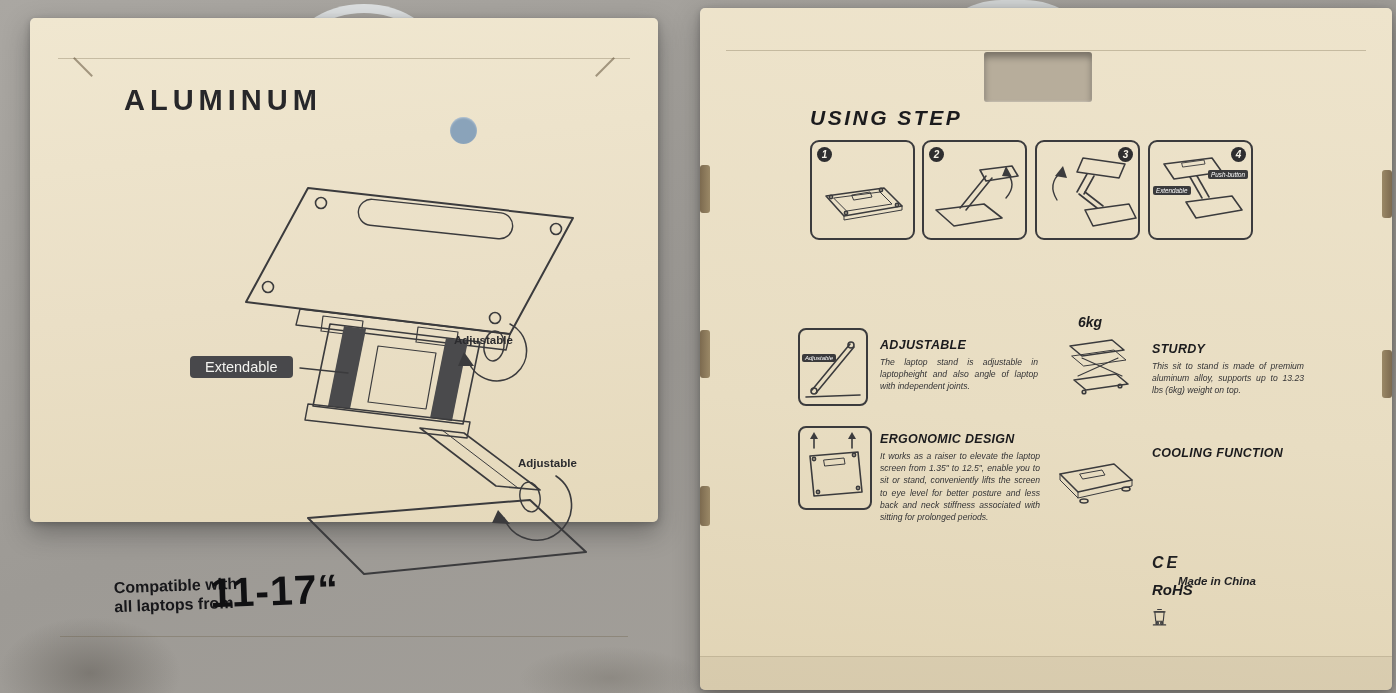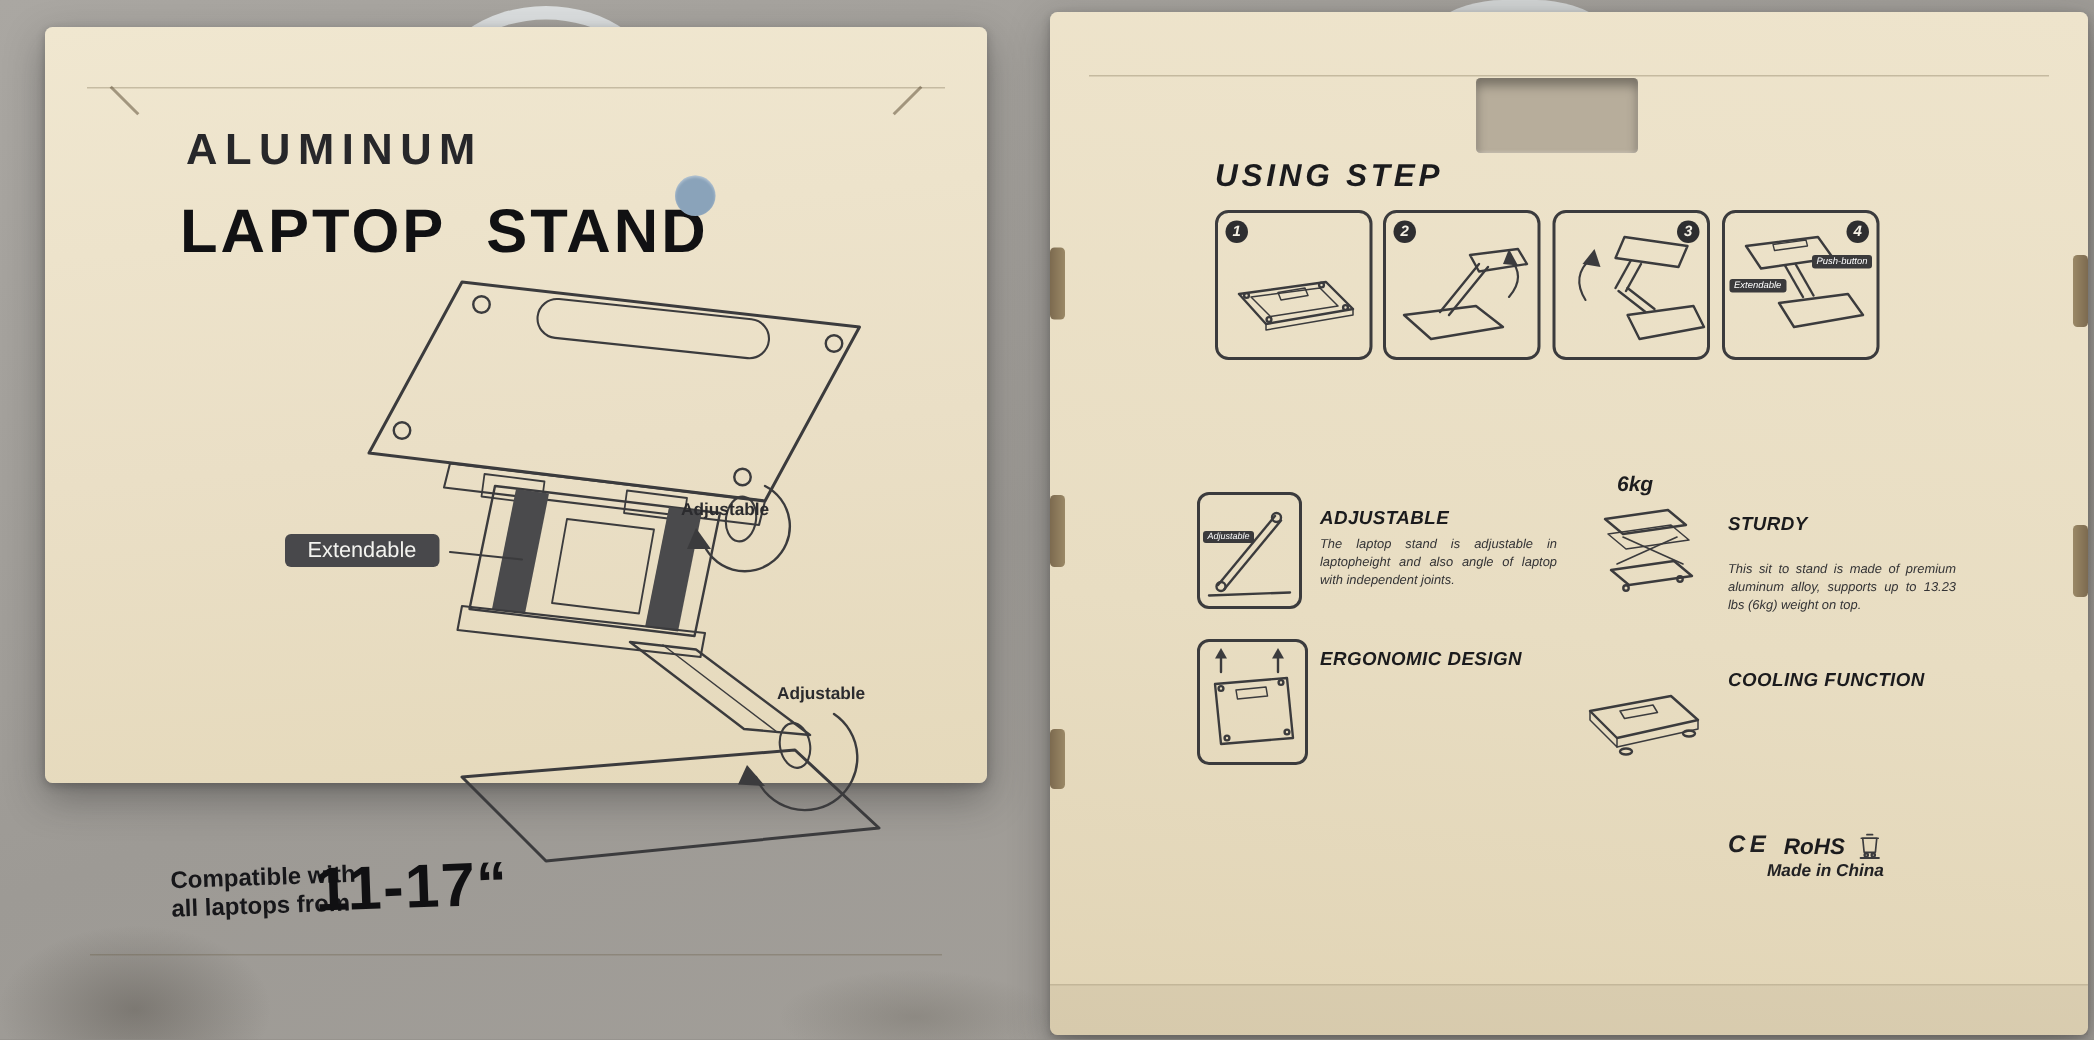--- a/index.html
+++ b/index.html
@@ -73,25 +73,25 @@
   .f1-box { left:98px; top:320px; width:70px; height:78px; }
   .f1-mini { left:2px; top:24px; font-size:6px; }
   .f3-box { left:98px; top:418px; width:74px; height:84px; }
   .f2-kg { position:absolute; left:378px; top:306px; font-size:14px; font-weight:800; color:#1d1d1f; }
   .f2-svg { position:absolute; left:348px; top:326px; }
   .f4-svg { position:absolute; left:346px; top:440px; }
 
   .feat-title { position:absolute; font-size:12.5px; font-weight:800; color:#1b1b1d; letter-spacing:.3px; }
   .feat-body { position:absolute; font-size:8.6px; line-height:1.42; color:#333335; text-align:justify; }
   .ft1 { left:180px; top:330px; }  .fb1 { left:180px; top:348px; width:158px; }
-  .ft2 { left:452px; top:334px; }  .fb2 { left:452px; top:352px; width:152px;margin-top:13px; }
+  .ft2 { left:452px; top:334px; }  .fb2 { left:452px; top:352px; width:152px; }
   .ft3 { left:180px; top:424px; }  .fb3 { left:180px; top:442px; width:160px; }
   .ft4 { left:452px; top:438px; }  .fb4 { left:452px; top:456px; width:152px; }
 
-  .cert-row { position:absolute; left:452px; top:546px; display:flex; align-items:flex-end; gap:9px; }
+  .cert-row { position:absolute; left:452px; top:546px; display:flex; align-items:flex-start; gap:9px;flex-direction:column; }
   .ce { font-size:16px; font-weight:600; letter-spacing:3px; color:#202022; }
   .rohs { font-size:15px; font-weight:800; color:#1b1b1d; }
   .made-in { position:absolute; left:478px; top:567px; font-size:11.5px; font-weight:600; color:#222224; }
 
   svg.ink { stroke:#3b3b3d; fill:none; stroke-width:1.6; stroke-linejoin:round; stroke-linecap:round; }
 </style>
 </head>
 <body>
 
 <div class="scene">
@@ -102,21 +102,20 @@
   <div class="handle h-left"></div>
   <div class="handle h-right"></div>
 
   <div class="box front-box">
     <div class="crease" style="left:28px; right:28px; top:40px;"></div>
     <div class="crease" style="left:30px; right:30px; top:618px;"></div>
     <div class="corner-cut" style="left:40px; top:48px; transform:rotate(45deg);"></div>
     <div class="corner-cut" style="right:40px; top:48px; transform:rotate(-45deg);"></div>
 
     <div class="fb-t1">ALUMINUM</div>
-    <div class="fb-t3">LAPTOP STAND</div>
     <div class="fb-dot"></div>
 
     <svg class="fb-svg ink" viewBox="0 0 484 424">
 
       <path d="M150,22 L415,52 L352,168 L88,136 Z" stroke-width="2"></path>
       <rect x="200" y="40" width="155" height="26" rx="13" transform="rotate(6 277 53)" stroke-width="1.4"></rect>
       <circle cx="163" cy="37" r="5.5"></circle>
         <circle cx="398" cy="63" r="5.5"></circle>
       <circle cx="337" cy="152" r="5.5"></circle>
         <circle cx="110" cy="121" r="5.5"></circle>
@@ -258,20 +257,21 @@
           <polygon points="48,11 52,4 56,11" fill="#3b3b3d" stroke="none"></polygon>
         <path d="M10,28 L58,24 L62,64 L14,68 Z"></path>
         <path d="M24,32 L44,30 L45,36 L25,38 Z" stroke-width="1"></path>
         <circle cx="14" cy="31" r="1.6"></circle>
           <circle cx="54" cy="27" r="1.6"></circle>
         <circle cx="58" cy="60" r="1.6"></circle>
           <circle cx="18" cy="64" r="1.6"></circle>
       </svg>
     </div>
     <div class="feat-title ft3">ERGONOMIC DESIGN</div>
+    <div class="feat-body fb3">It works as a raiser to elevate the laptop screen from 1.35" to 12.5", enable you to sit or stand, conveniently lifts the screen to eye level for better posture and less back and neck stiffness associated with sitting for prolonged periods.</div>
 
     <svg class="f4-svg ink" viewBox="0 0 96 72" width="96" height="72">
       <path d="M14,26 L68,16 L86,32 L32,44 Z"></path>
       <path d="M34,26 L56,22 L59,27 L37,31 Z" stroke-width="1"></path>
       <path d="M14,26 L14,32 L32,50 L32,44" stroke-width="1"></path>
       <path d="M86,32 L86,38 L32,50" stroke-width="1"></path>
       <ellipse cx="38" cy="53" rx="4" ry="2"></ellipse>
         <ellipse cx="80" cy="41" rx="4" ry="2"></ellipse>
     </svg>
     <div class="feat-title ft4">COOLING FUNCTION</div>

